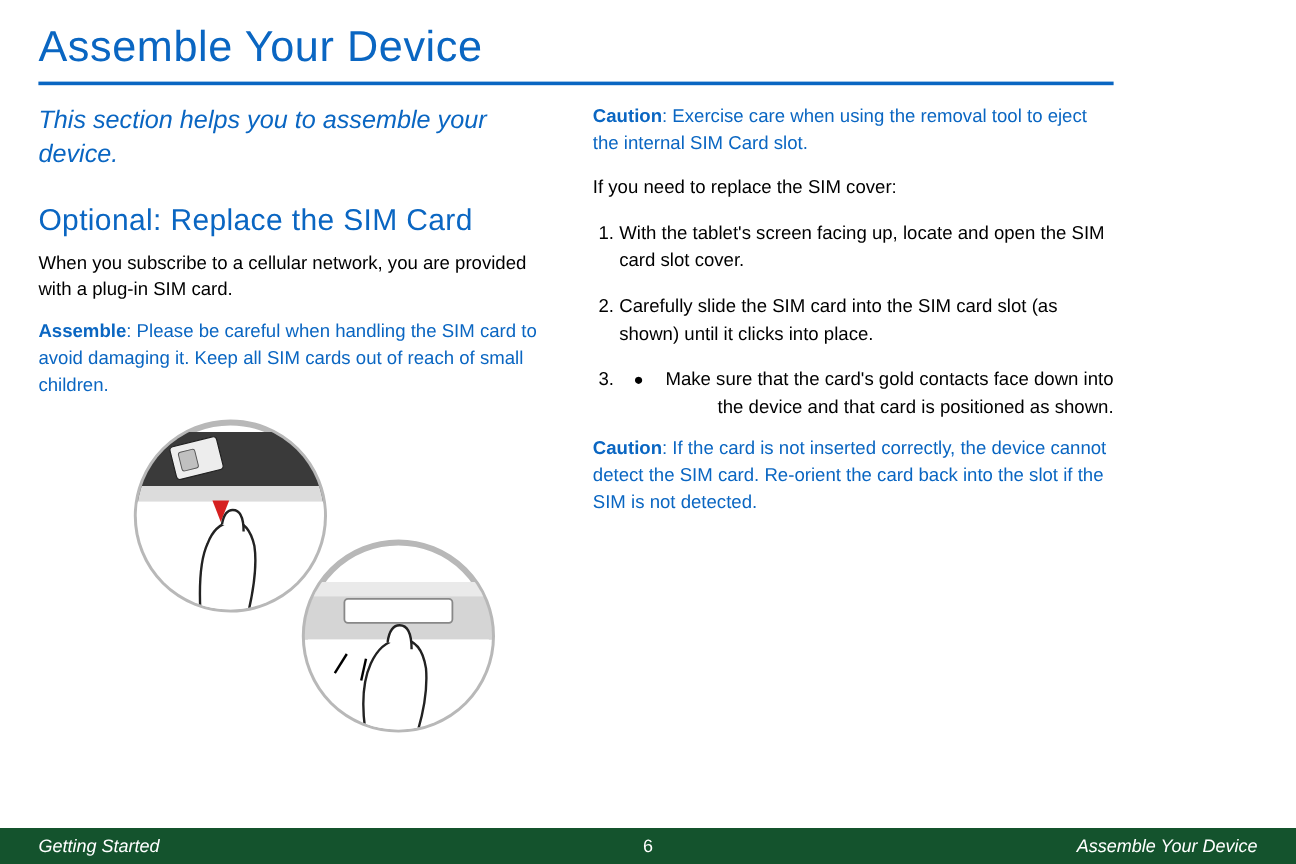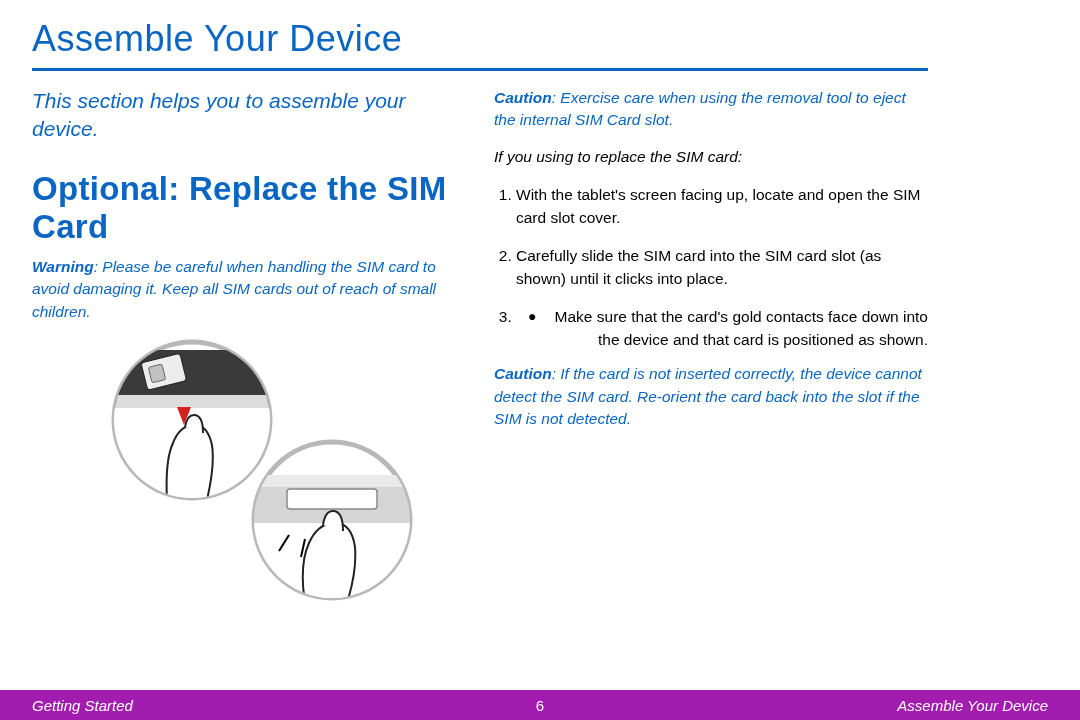--- a/index.html
+++ b/index.html
@@ -3,48 +3,49 @@
 <meta charset="utf-8">
 <style>
   * { box-sizing: border-box; margin: 0; padding: 0; }
   html, body { width: 1080px; height: 720px; overflow: hidden; font-family: Helvetica, Arial, sans-serif; background: #fff; }
   .page { width: 960px; height: 720px; position: relative; padding: 18px 32px 4px 32px; }
   .title { color: #0a66c2; font-size: 36px; font-weight: 400; letter-spacing: 0.5px; padding-bottom: 8px; }
   .rule { border: none; border-top: 3px solid #0a66c2; margin-bottom: 16px; }
   .columns { display: flex; gap: 28px; }
   .col { flex: 1; min-width: 0; }
   .intro { color: #0a66c2; font-style: italic; font-size: 21px; line-height: 1.35; margin-bottom: 26px; }
-  .h2 { color: #0a66c2; font-size: 33px; font-weight: 700; margin-bottom: 10px; letter-spacing: 0.3px; }
-  .body { font-size: 15.5px; line-height: 1.45; margin-bottom: 12px; font-style: italic; }
+  .h2 { color: #0a66c2; font-size: 25px; font-weight: 400; margin-bottom: 10px; letter-spacing: 0.3px; }
+  .body { font-size: 15.5px; line-height: 1.45; margin-bottom: 12px; }
   .blue { color: #0a66c2; }
   .bold { font-weight: 700; }
   ol.steps { font-size: 15.5px; line-height: 1.45; padding-left: 22px; }
   ol.steps li { margin-bottom: 12px; margin-top: 16px; }
   ul.bullets { list-style: none; font-size: 15.5px; line-height: 1.45; padding-left: 18px; text-align: right; }
   ul.bullets li { position: relative; padding-left: 14px; }
   ul.bullets li::before { content: "●"; position: absolute; left: -6px; top: 0; font-size: 14px; }
   .illus-wrap { position: relative; height: 260px; margin-top: 6px; }
   svg.illus { position: absolute; }
-  .footer { position: absolute; left: 0; bottom: 0; width: 1080px; height: 30px; background: #a21caf; display: flex; align-items: center; justify-content: space-between; padding: 0 32px; color: #fff; font-style: italic; font-size: 15px; }
+  .footer { position: absolute; left: 0; bottom: 0; width: 1080px; height: 30px; background: #14532d; display: flex; align-items: center; justify-content: space-between; padding: 0 32px; color: #fff; font-style: italic; font-size: 15px; }
   .footer .mid { font-style: normal; position: absolute; left: 50%; transform: translateX(-50%); }
 </style>
 </head>
 <body>
 
 <div class="page">
   <h1 class="title">Assemble Your Device</h1>
   <hr class="rule">
 
   <div class="columns">
 
     <div class="col">
       <p class="intro">This section helps you to assemble your device.</p>
       <h2 class="h2">Optional: Replace the SIM Card</h2>
+      <p class="body">When you subscribe to a cellular network, you are provided with a plug-in SIM card.</p>
       <p class="body blue">
-        <span class="bold">Warning</span><span>: Please be careful when handling the SIM card to avoid damaging it. Keep all SIM cards out of reach of small children.</span>
+        <span class="bold">Assemble</span><span>: Please be careful when handling the SIM card to avoid damaging it. Keep all SIM cards out of reach of small children.</span>
       </p>
 
       <div class="illus-wrap">
 
         <svg class="illus" width="170" height="170" viewBox="0 0 170 170" style="left:75px; top:0;">
           <defs>
             <clipPath id="c1">
                 <circle cx="85" cy="85" r="78"></circle>
               </clipPath>
           </defs>
@@ -95,21 +96,21 @@
             </g>
           </g>
         </svg>
       </div>
     </div>
 
     <div class="col">
       <p class="body blue">
         <span class="bold">Caution</span><span>: Exercise care when using the removal tool to eject the internal SIM Card slot.</span>
       </p>
-      <p class="body" style="margin-top:14px;">If you using to replace the SIM card:</p>
+      <p class="body" style="margin-top:14px;">If you need to replace the SIM cover:</p>
       <ol class="steps">
         <li>With the tablet's screen facing up, locate and open the SIM card slot cover.</li>
         <li>Carefully slide the SIM card into the SIM card slot (as shown) until it clicks into place.</li>
         <li>
           <ul class="bullets" style="margin-top:10px;">
             <li>Make sure that the card's gold contacts face down into the device and that card is positioned as shown.</li>
           </ul>
         </li>
       </ol>
       <p class="body blue" style="margin-top:0;">

